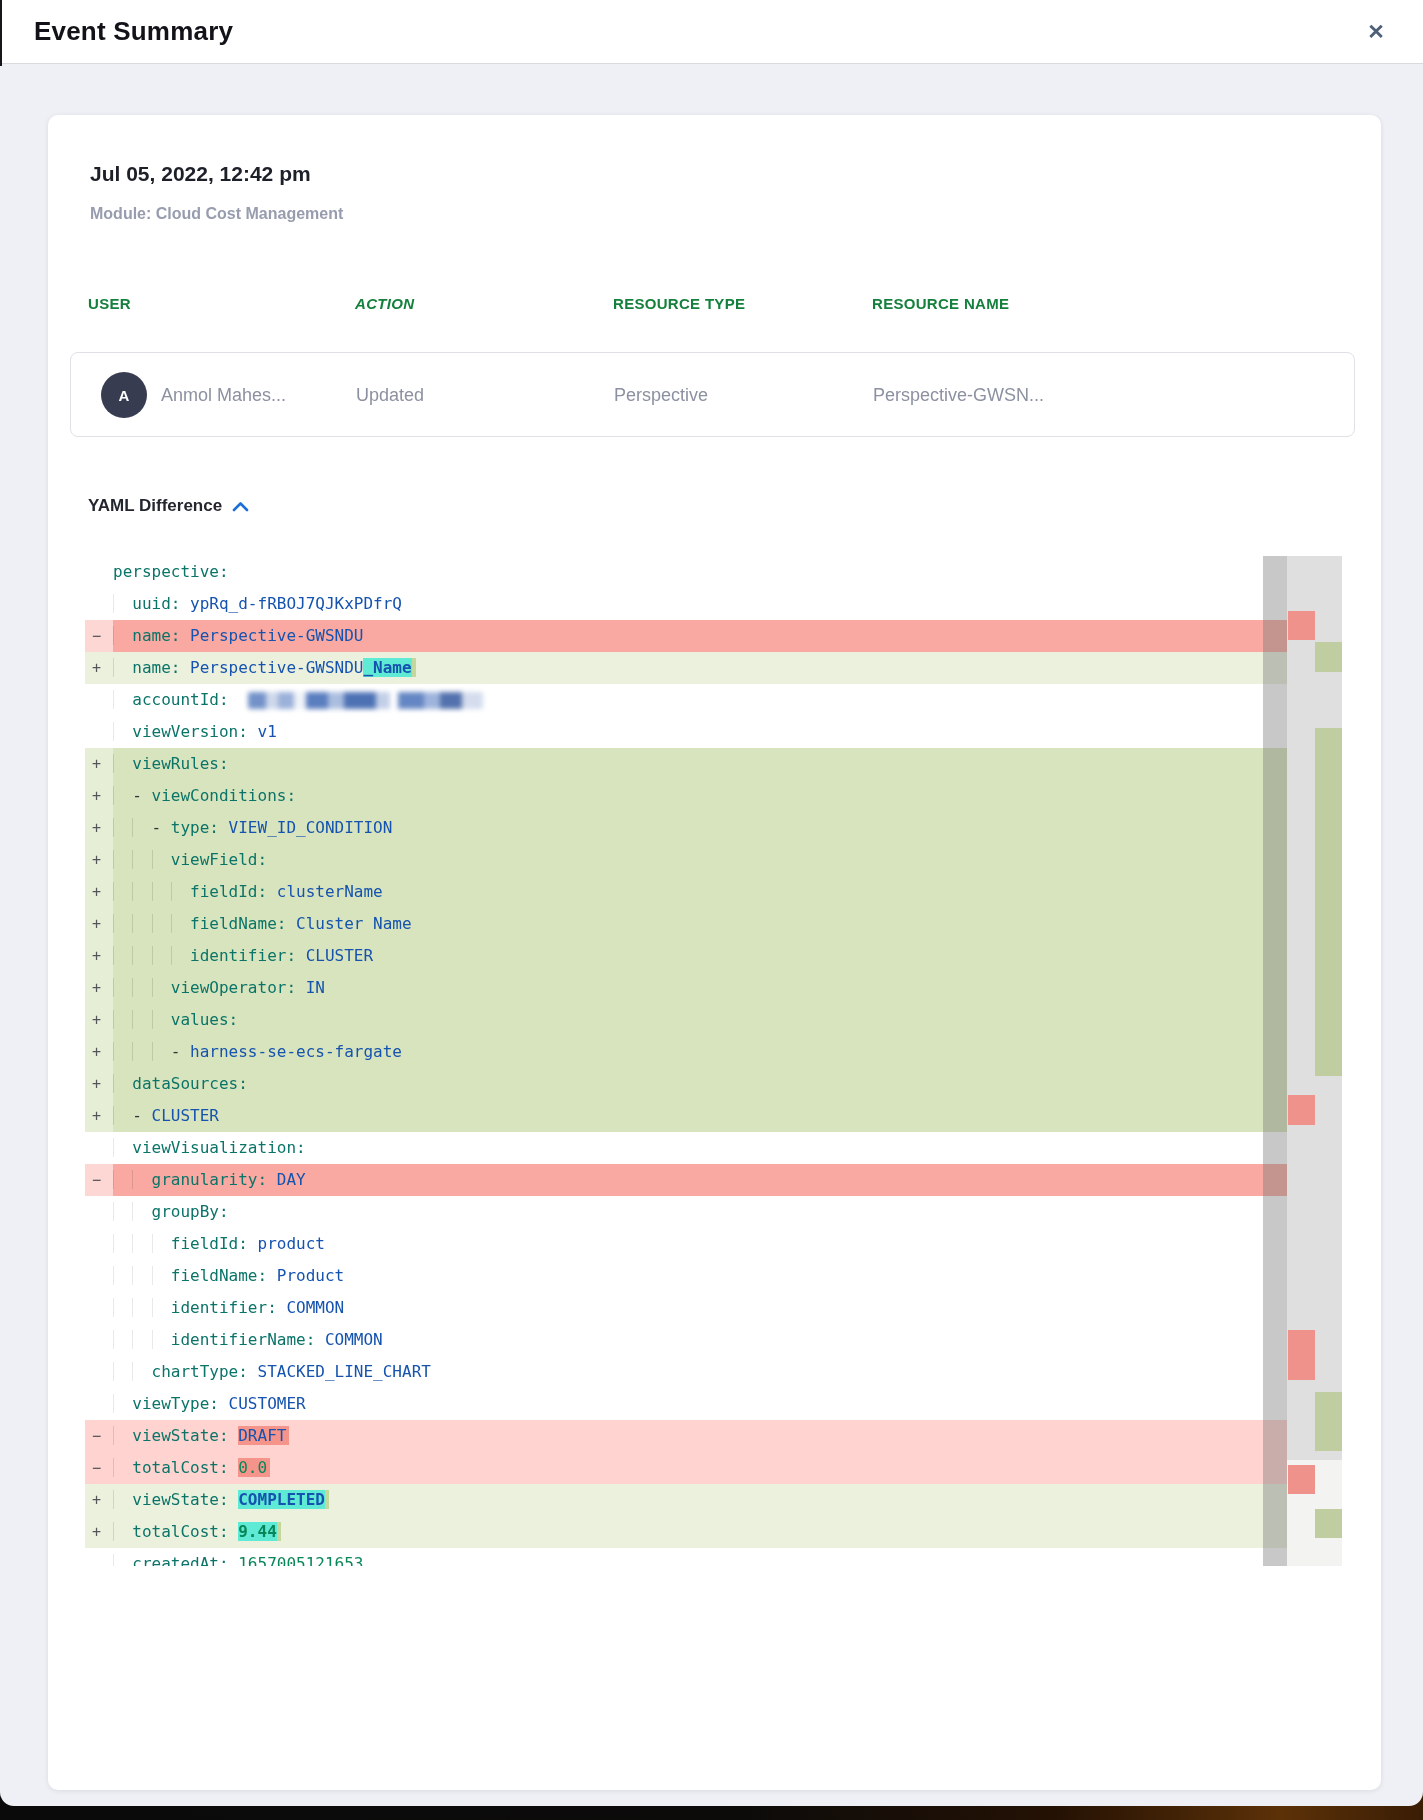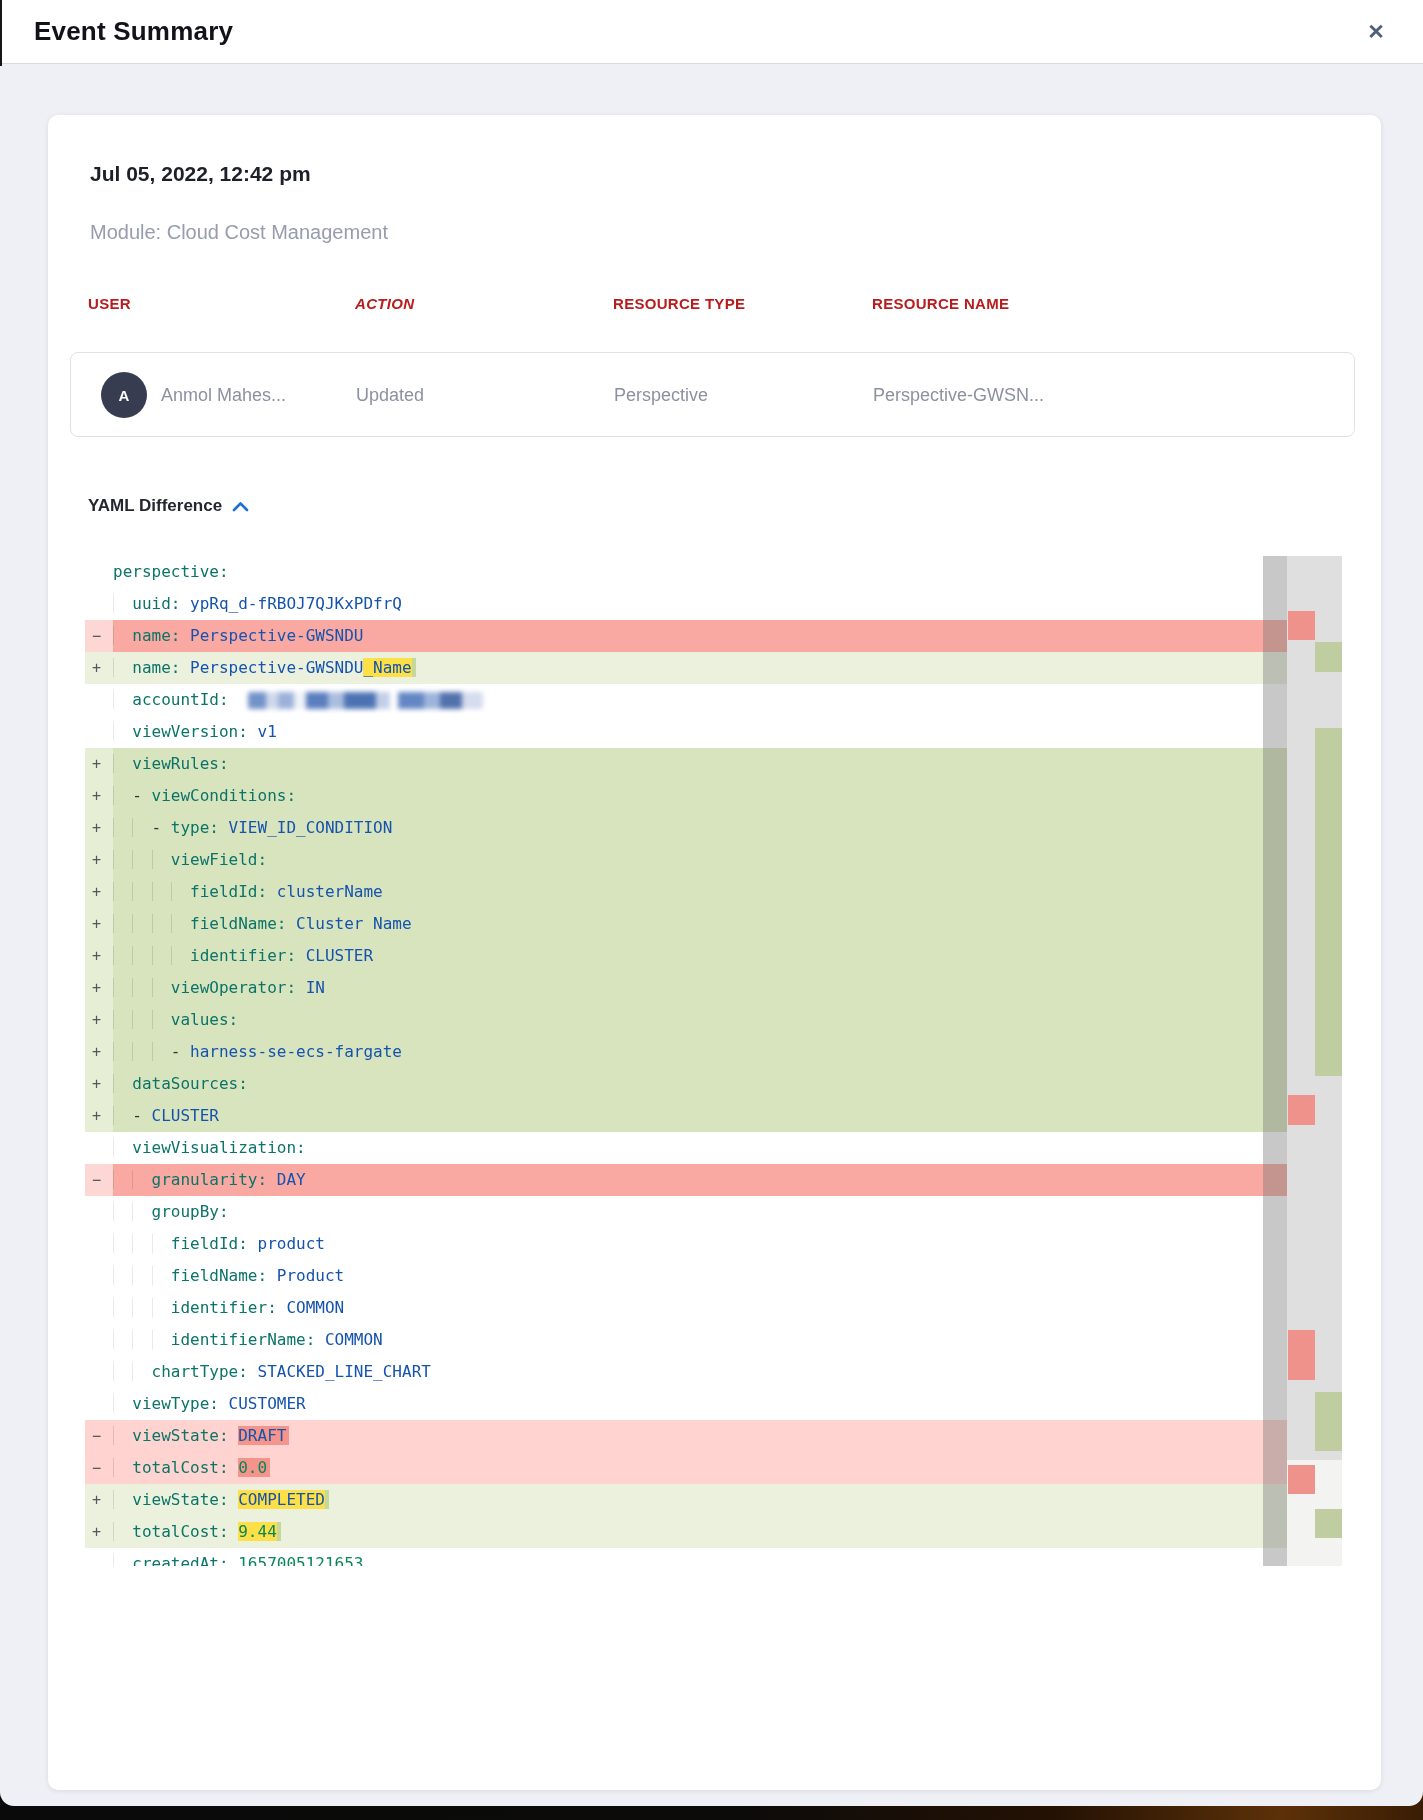--- a/index.html
+++ b/index.html
@@ -17,24 +17,24 @@
   .titlebar { position:absolute; left:0; top:0; right:0; height:64px; background:#ffffff;
     border-bottom:1px solid #d8dade; display:flex; align-items:center; padding:0 30px 0 34px; z-index:2; }
   .title { font-size:26px; font-weight:700; color:#121318; letter-spacing:.2px; }
   .close-btn { margin-left:auto; width:34px; height:34px; display:flex; align-items:center; justify-content:center;
     color:#4e6078; font-size:21px; font-weight:600; cursor:pointer; line-height:1; }
 
   .card { position:absolute; left:48px; top:115px; width:1333px; height:1675px; background:#ffffff;
     border-radius:10px; box-shadow:0 1px 5px rgba(40,41,61,.10); }
 
   .timestamp { position:absolute; left:42px; top:47px; font-size:21px; font-weight:700; color:#1d2029; }
-  .module { position:absolute; left:42px; top:106px; font-size:20px; font-weight:400; color:#979cae; }
+  .module { position:absolute; left:42px; top:90px; font-size:16px; font-weight:700; color:#979cae; }
 
   .thead { position:absolute; left:0; top:180px; width:100%; }
-  .th { position:absolute; font-size:15px; font-weight:700; color:#b91c1c; letter-spacing:.3px; white-space:nowrap; }
+  .th { position:absolute; font-size:15px; font-weight:700; color:#15803d; letter-spacing:.3px; white-space:nowrap; }
   .th.c1{left:40px;} .th.c2{left:307px;font-style:italic;} .th.c3{left:565px;} .th.c4{left:824px;}
 
   .rowbox { position:absolute; left:22px; top:237px; width:1285px; height:85px;
     border:1px solid #dfe1e6; border-radius:8px; background:#fff; }
   .avatar { position:absolute; left:30px; top:19px; width:46px; height:46px; border-radius:50%;
     background:#373c50; color:#fff; font-size:15px; font-weight:700; display:flex; align-items:center; justify-content:center; }
   .cellv { position:absolute; top:0; height:85px; display:flex; align-items:center;
     font-size:18px; color:#8c91a1; white-space:nowrap; }
   .cellv.c1{left:90px;} .cellv.c2{left:285px;} .cellv.c3{left:543px;} .cellv.c4{left:802px;}
 
@@ -52,21 +52,21 @@
   .tok-s { color:#1553ae; }
   .tok-n { color:#098658; }
   .tok-p { color:#2e3338; }
   .ind { background:repeating-linear-gradient(90deg, rgba(40,40,40,.14) 0 1px, transparent 1px 2ch); }
   .line.ctx .ind { background:repeating-linear-gradient(90deg, rgba(40,40,40,.10) 0 1px, transparent 1px 2ch); }
 
   .line.del-strong { background:#f9a9a1; } .line.del-strong .sign { background:#fcd7d3; }
   .line.add-strong { background:#d8e4bd; } .line.add-strong .sign { background:#e7eed6; }
   .line.del-light  { background:#ffd3cf; } .line.del-light .sign { background:#ffd3cf; }
   .line.add-light  { background:#ecf1de; } .line.add-light .sign { background:#ecf1de; }
-  .hl-add { background:#fde047; box-shadow:4px 0 0 #c4d89d; }
+  .hl-add { background:#5eead4; box-shadow:4px 0 0 #c4d89d;font-weight:bold; }
   .hl-del { background:#f5948a; box-shadow:3px 0 0 #f5948a; }
 
   .redact { display:inline-block; vertical-align:middle; width:235px; height:17px; margin-left:10px; border-radius:2px;
     background:
       linear-gradient(90deg,#5b7fc0 0 18px, #c7d2e8 18px 30px, #8aa4d4 30px 46px, #eef1f7 46px 58px,
         #3f68b5 58px 80px, #9db3da 80px 96px, #2f5aa8 96px 128px, #b9c7e4 128px 142px,
         #49489e00 142px 150px, #4a72ba 150px 176px, #8ea8d6 176px 192px, #35599f 192px 214px, #cdd6ea 214px 235px);
     filter:blur(2.5px); opacity:.85; }
 
   .scrollstrip { position:absolute; top:0; bottom:0; left:1178px; width:24px;

